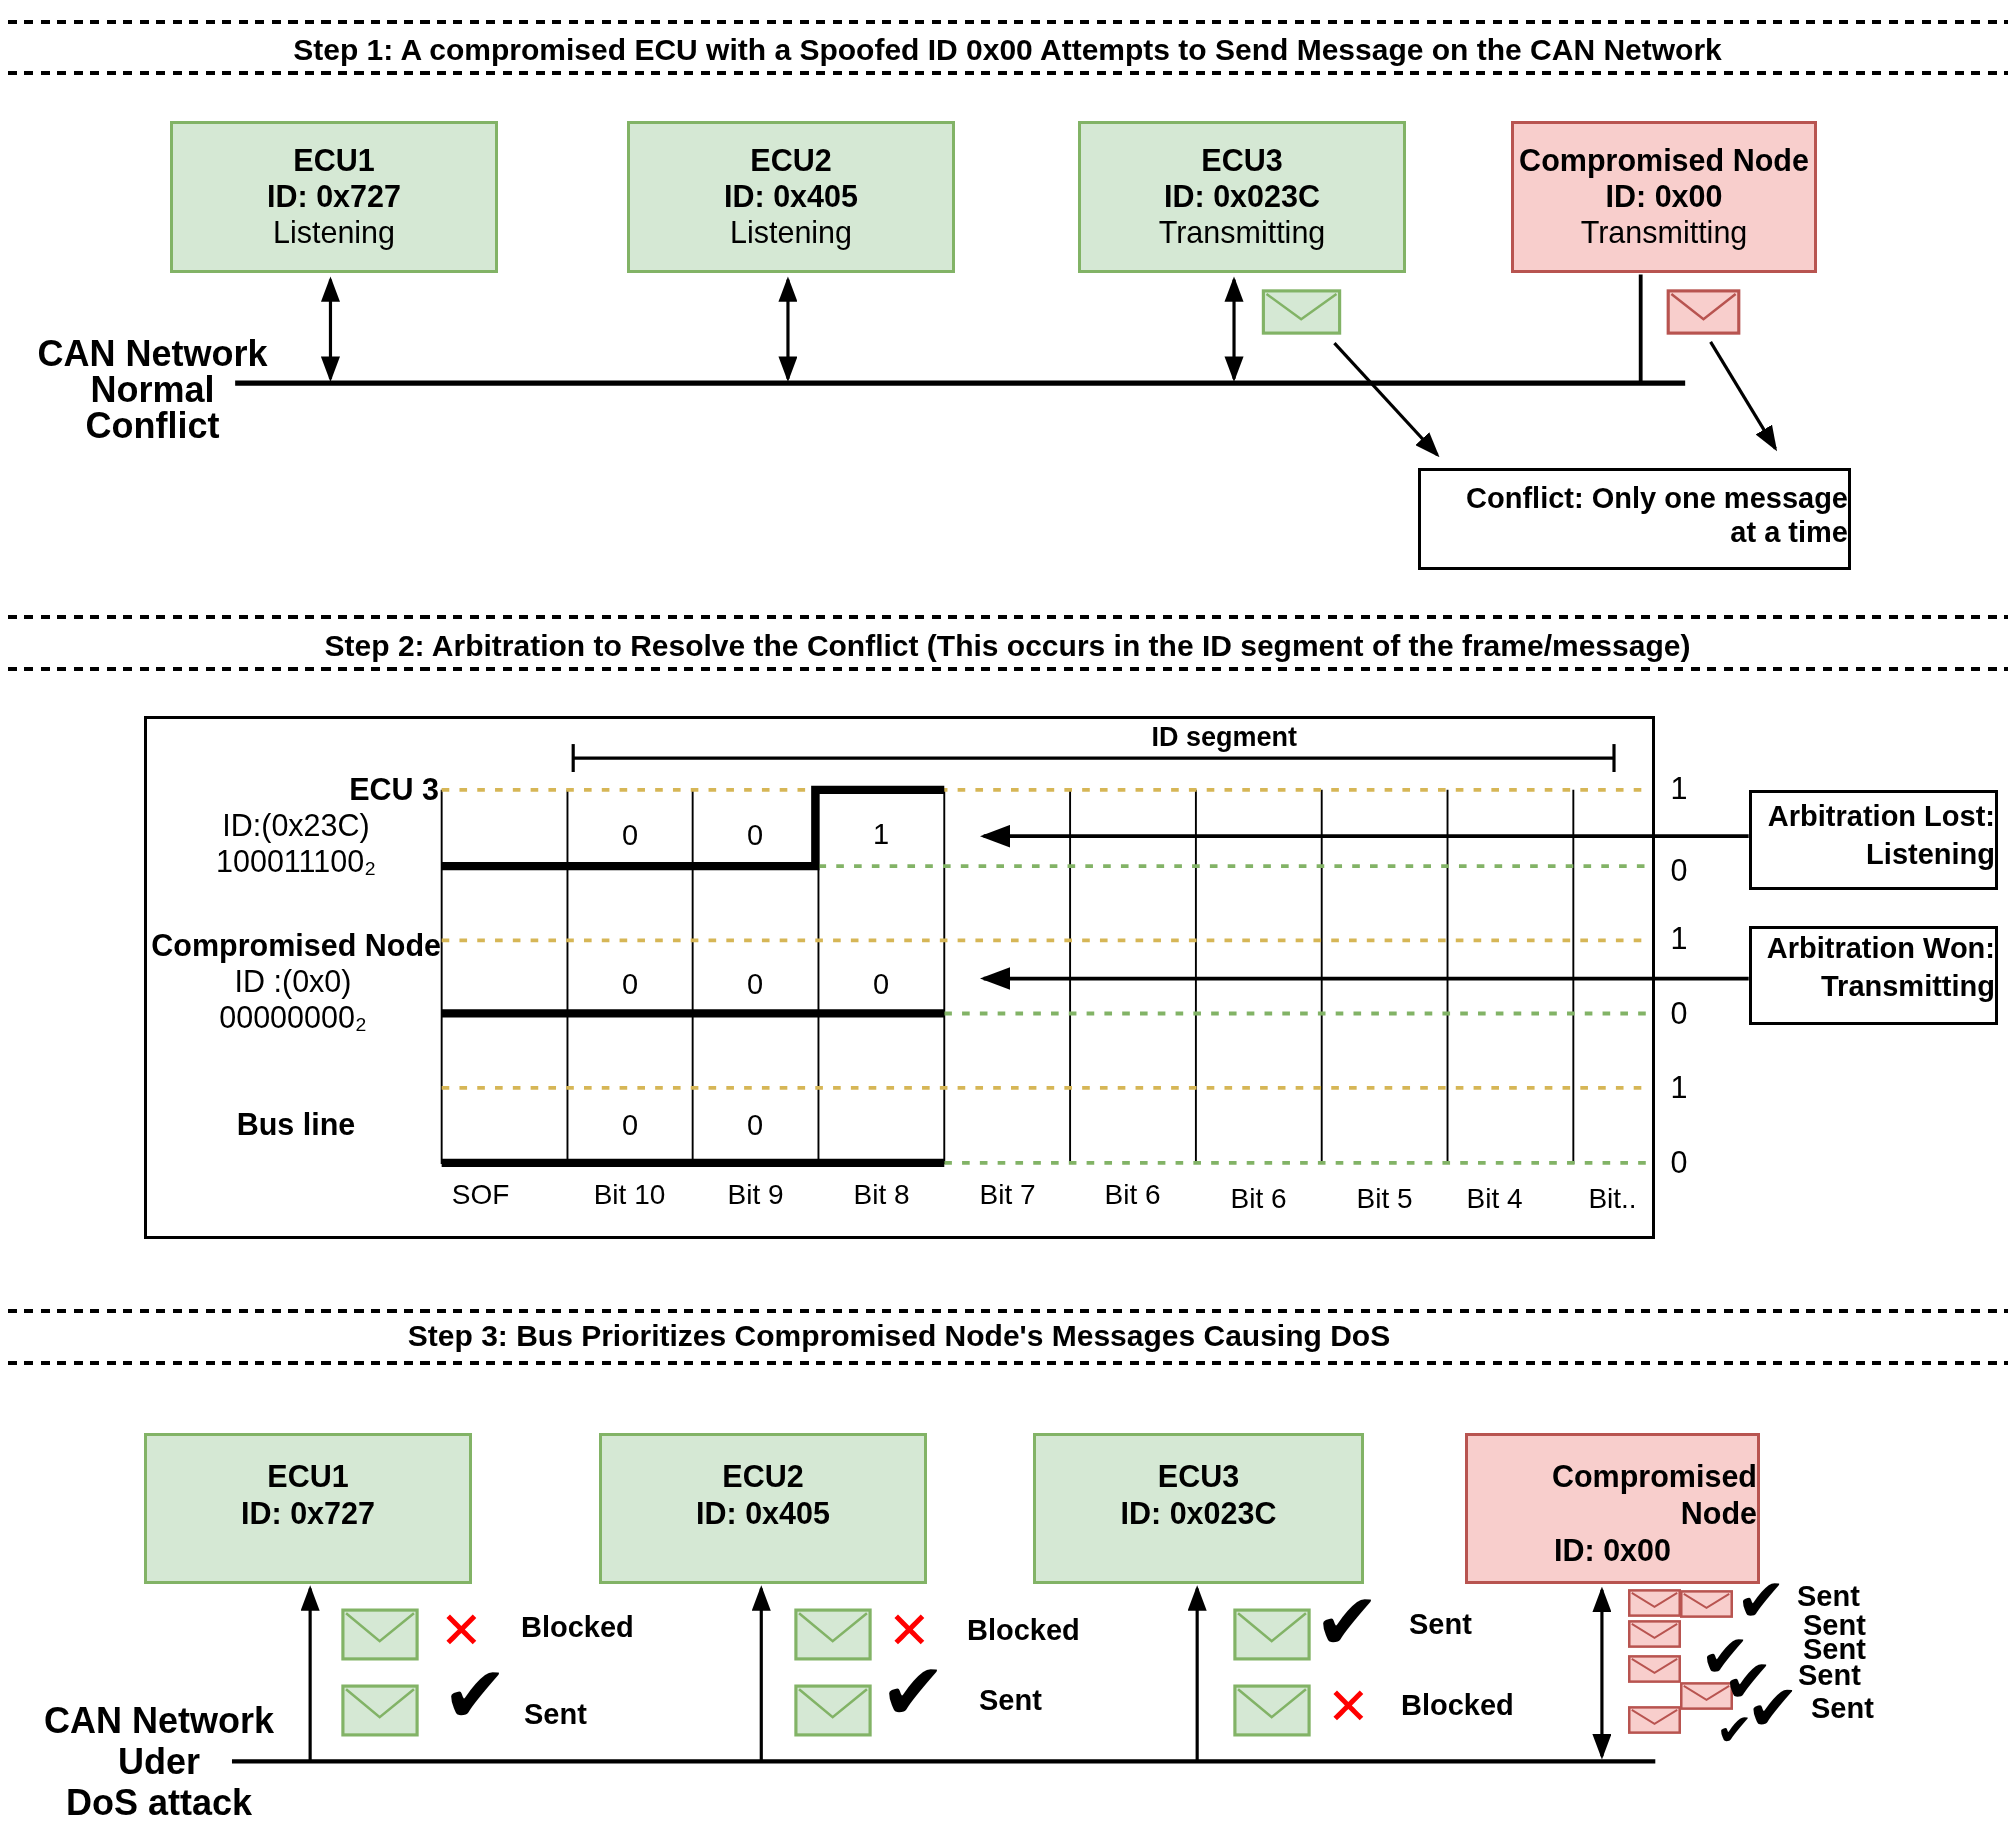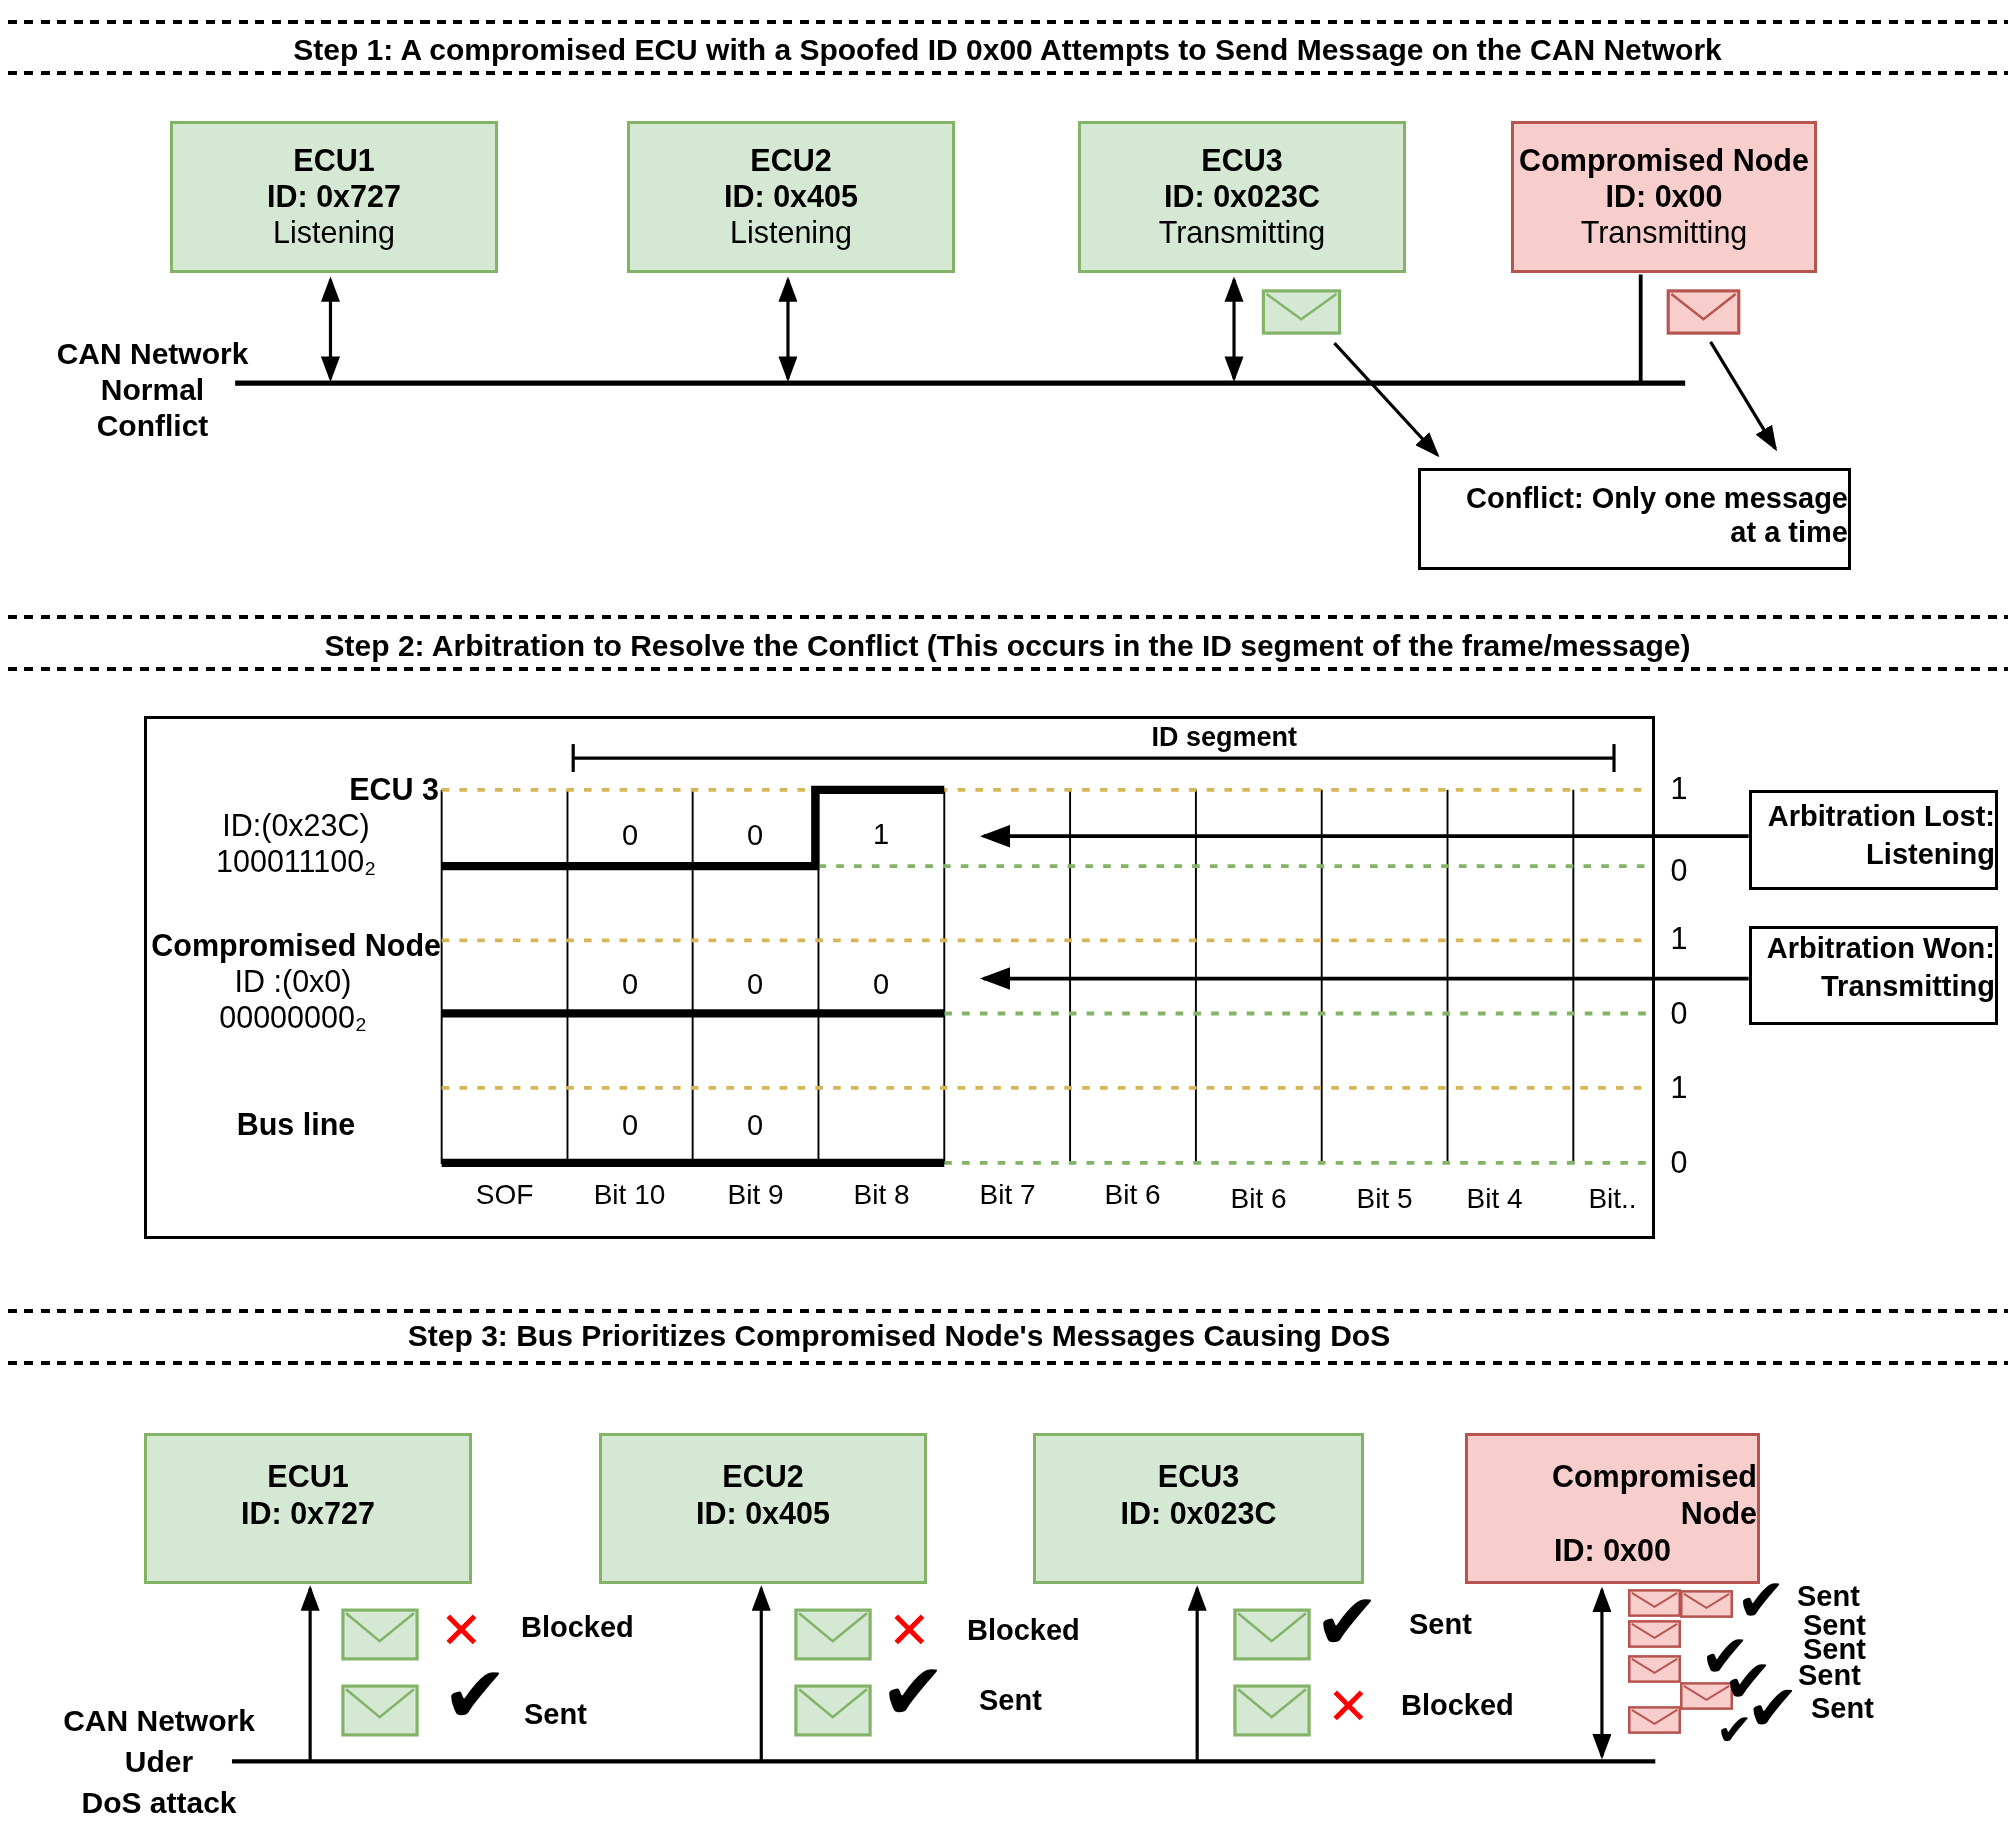--- a/index.html
+++ b/index.html
@@ -6,21 +6,21 @@
   body{width:2015px;height:1823px;position:relative;overflow:hidden;
        font-family:"Liberation Sans","DejaVu Sans",sans-serif;color:#000;}
   .abs{position:absolute;}
   .dashes{height:3.8px;background:repeating-linear-gradient(90deg,#000 0 9px,transparent 9px 16.5px);}
   .sec-title{font-weight:bold;font-size:30px;text-align:center;white-space:nowrap;}
   .node-box{border:3.2px solid;box-sizing:border-box;display:flex;flex-direction:column;
             align-items:center;text-align:center;font-size:30.5px;line-height:36px;}
   .node-green{background:#d5e8d4;border-color:#82b366;}
   .node-red{background:#f8cecc;border-color:#b85450;}
   .bold{font-weight:bold;text-align:right;}
-  .net-label{font-weight:bold;font-size:30px;line-height:36px;text-align:center;}
+  .net-label{font-weight:bold;font-size:36px;line-height:36px;text-align:center;}
   .plain-box{border:3.2px solid #000;box-sizing:border-box;text-align:right;
              font-weight:bold;font-size:29px;line-height:34px;background:#fff;}
   .row-label{font-size:30.5px;line-height:36px;text-align:center;}
   .digit{font-size:29px;width:38px;text-align:center;}
   .lvl{font-size:30.5px;width:44px;text-align:center;}
   .bit-label{font-size:28px;width:95px;text-align:center;}
   .msg-label{font-weight:bold;font-size:29px;white-space:nowrap;}
   .check{color:#000;line-height:1;}
   .xmark{color:#ff0000;font-weight:bold;line-height:1;}
   svg{display:block;}
@@ -161,21 +161,21 @@
 <div class="abs digit" style="left:611px;top:1109px;">0</div>
 <div class="abs digit" style="left:736px;top:1109px;">0</div>
 
 <div class="abs lvl" style="left:1657px;top:771px;">1</div>
 <div class="abs lvl" style="left:1657px;top:853px;">0</div>
 <div class="abs lvl" style="left:1657px;top:921px;">1</div>
 <div class="abs lvl" style="left:1657px;top:996px;">0</div>
 <div class="abs lvl" style="left:1657px;top:1070px;">1</div>
 <div class="abs lvl" style="left:1657px;top:1145px;">0</div>
 
-<div class="abs bit-label" style="left:457px;top:1179px;">SOF</div>
+<div class="abs bit-label" style="left:433px;top:1179px;">SOF</div>
 <div class="abs bit-label" style="left:582px;top:1179px;">Bit 10</div>
 <div class="abs bit-label" style="left:708px;top:1179px;">Bit 9</div>
 <div class="abs bit-label" style="left:834px;top:1179px;">Bit 8</div>
 <div class="abs bit-label" style="left:960px;top:1179px;">Bit 7</div>
 <div class="abs bit-label" style="left:1085px;top:1179px;">Bit 6</div>
 <div class="abs bit-label" style="left:1211px;top:1183px;">Bit 6</div>
 <div class="abs bit-label" style="left:1337px;top:1183px;">Bit 5</div>
 <div class="abs bit-label" style="left:1447px;top:1183px;">Bit 4</div>
 <div class="abs bit-label" style="left:1565px;top:1183px;">Bit..</div>
 

